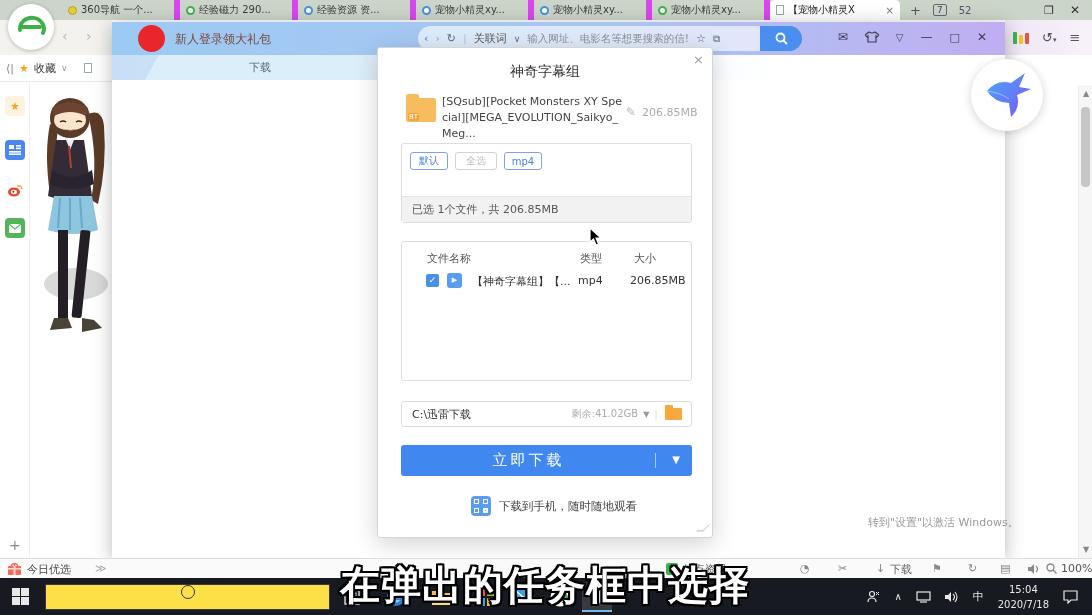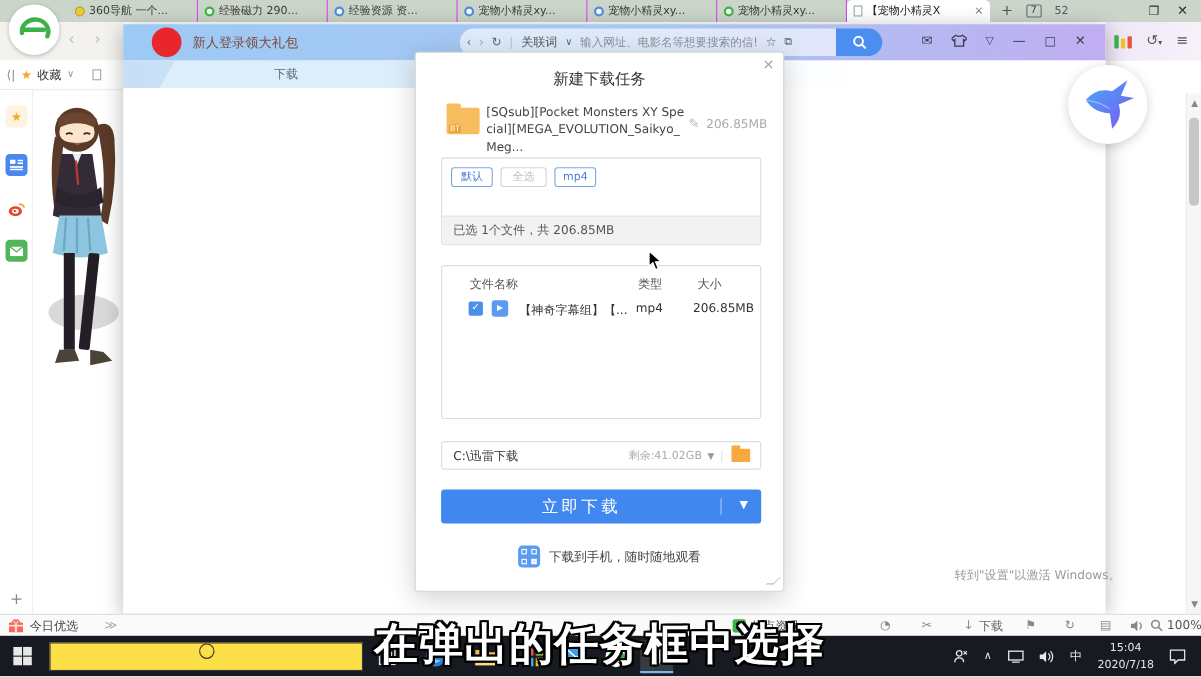--- a/index.html
+++ b/index.html
@@ -4,21 +4,21 @@
 <style>
   * { margin:0; padding:0; box-sizing:border-box; }
   html,body { width:1092px; height:615px; }
   body { font-family:"DejaVu Sans","Liberation Sans",sans-serif; background:#fff; overflow:hidden; }
   .screen { position:relative; width:1092px; height:615px; background:#fff; overflow:hidden; }
   .abs { position:absolute; }
 
   
   .tabbar { position:absolute; left:0; top:0; width:1092px; height:20px; background:#ccd5ca; display:flex; align-items:stretch; z-index:3; }
   .tabbar .spacer { width:62px; }
-  .tab { width:118px; display:flex; align-items:center; gap:4px; padding:0 6px; font-size:10px; color:#3a3a3a; border-right:1px solid #d946ef; overflow:hidden; white-space:nowrap; }
+  .tab { width:118px; display:flex; align-items:center; gap:4px; padding:0 6px; font-size:10px; color:#3a3a3a; border-right:6px solid #d946ef; overflow:hidden; white-space:nowrap; }
   .tab.active { background:#fff; border-right:none; border-radius:5px 5px 0 0; color:#222; width:130px; position:relative; }
   .tabdot { width:9px; height:9px; border-radius:50%; flex:none; }
   .tab .closex { margin-left:auto; color:#777; font-size:10px; }
   .page-ico { width:8px; height:10px; background:#fff; border:1px solid #9aa; flex:none; position:relative; }
   .tabctl { display:flex; align-items:center; gap:12px; padding-left:10px; color:#444; font-size:12px; }
   .badge7 { font-size:9px; border:1px solid #667; border-radius:2px; padding:0 3px; color:#445; }
   .winctl { margin-left:auto; display:flex; align-items:center; gap:16px; padding-right:12px; color:#333; font-size:12px; }
 
   
   .main-toolbar-left { position:absolute; left:0; top:20px; width:112px; height:35px; background:#f4f2ee; z-index:2; color:#b9b9b9; }
@@ -259,21 +259,21 @@
     </div>
     <div class="th-strip">
       <div class="th-tab">
         <span>下载</span>
       </div>
     </div>
   </div>
 
   <div class="dialog">
     <span class="dlg-close">×</span>
-    <div class="dlg-title">新建下载任务</div>
+    <div class="dlg-title">神奇字幕组</div>
 
     <div class="bt-folder">
         <em>BT</em>
       </div>
     <div class="fname">[SQsub][Pocket Monsters XY Special][MEGA_EVOLUTION_Saikyo_Meg...</div>
     <span class="fedit">✎</span>
     <span class="fsize">206.85MB</span>
 
     <div class="filter-box">
       <span class="chip on" style="left:8px;width:38px;">

